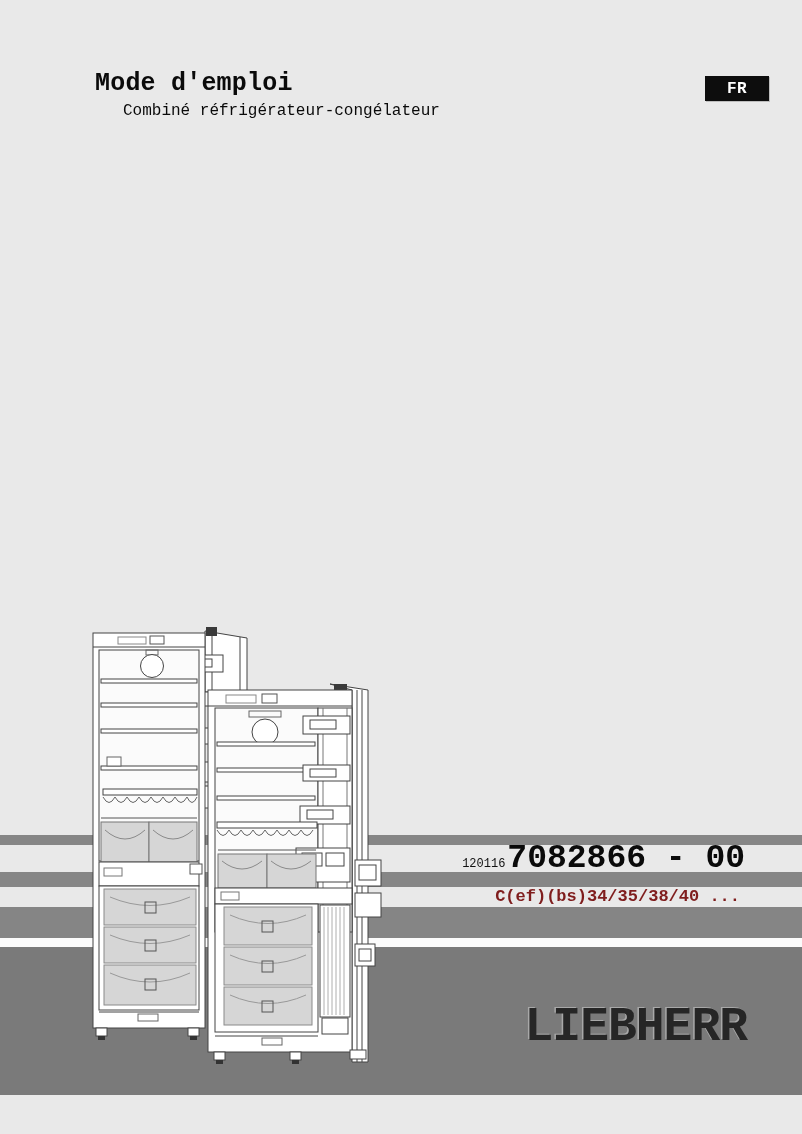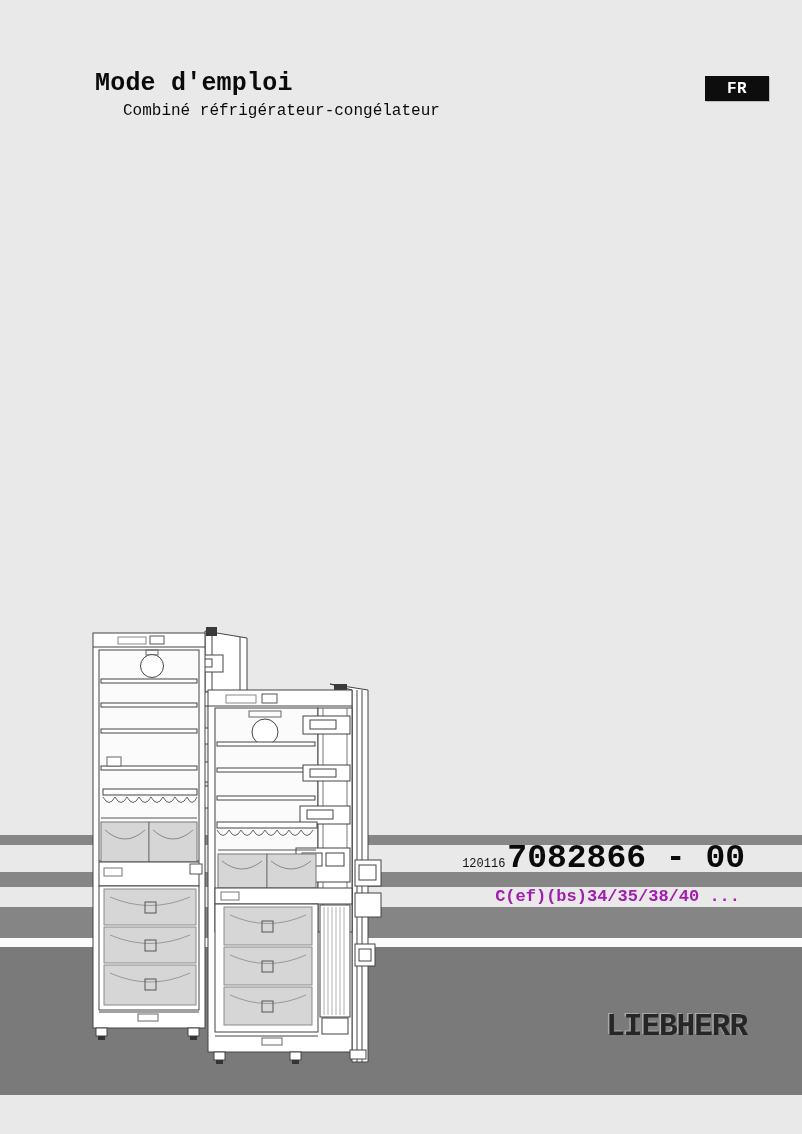--- a/index.html
+++ b/index.html
@@ -40,26 +40,26 @@
   
   .part-row{
     position:absolute;right:57px;top:845px;height:27px;
     display:flex;align-items:baseline;gap:2px;
     z-index:3;
   }
   .date-code{font-size:12px;line-height:27px;color:#111;}
   .doc-number{font-size:33px;font-weight:bold;line-height:27px;color:#0a0a0a;}
   .model-line{
     position:absolute;right:62px;top:887px;height:20px;
-    font-size:17px;font-weight:bold;line-height:20px;color:#a21caf;
+    font-size:17px;font-weight:bold;line-height:20px;color:#7f1d1d;
     z-index:3;
   }
   .logo{
     position:absolute;right:55px;top:1001px;
-    font-size:31px;font-weight:bold;line-height:52px;
+    font-size:48px;font-weight:bold;line-height:52px;
     letter-spacing:-1px;
     color:#262626;
     text-shadow:-1.5px -1.5px 0 rgba(255,255,255,0.35);
     z-index:3;
   }
   
   .fridge-art{
     position:absolute;left:80px;top:620px;width:315px;height:452px;
     z-index:2;
   }

